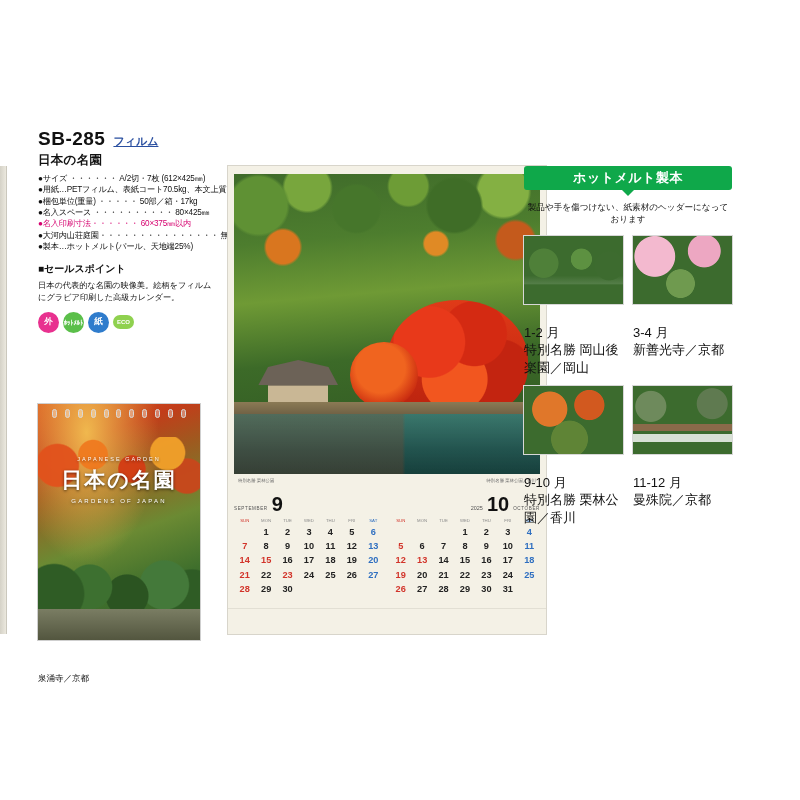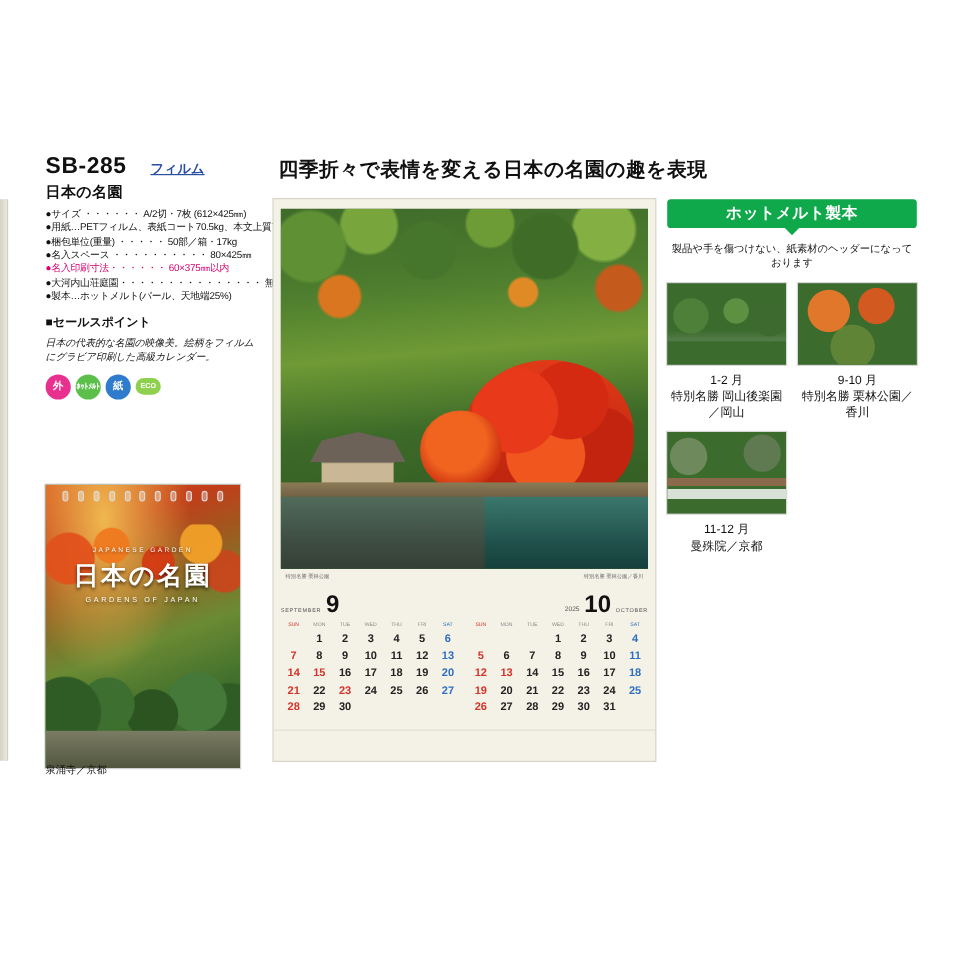--- a/index.html
+++ b/index.html
@@ -18,21 +18,21 @@
 
   
   .spec {
     position: absolute;
     left: 38px; top: 128px;
     width: 178px;
   }
   .spec-head {
     display: flex;
     align-items: baseline;
-    gap: 20px;
+    gap: 8px;
   }
   .spec-code {
     font-size: 19px;
     font-weight: bold;
     letter-spacing: .5px;
     color: #111;
   }
   .spec-film {
     font-size: 11px;
     font-weight: bold;
@@ -62,21 +62,20 @@
     margin-top: 10px;
     font-size: 10px;
     font-weight: bold;
     color: #111;
   }
   .sec-body {
     margin-top: 4px;
     font-size: 8.2px;
     line-height: 1.5;
     color: #111;
-    font-style: italic;
   }
   .badges {
     margin-top: 7px;
     display: flex;
     gap: 4px;
     align-items: center;
   }
   .badge {
     width: 21px; height: 21px;
     border-radius: 50%;
@@ -177,21 +176,21 @@
     letter-spacing: 2px;
     margin-top: 4px;
   }
   .cover-text .main-en {
     font-size: 6px;
     letter-spacing: 2.2px;
     margin-top: 4px;
   }
   .cover-caption {
     position: absolute;
-    left: 38px; top: 636px;
+    left: 38px; top: 673px;
     font-size: 8.5px;
     color: #111;
   }
 
   
   .headline {
     position: absolute;
     left: 232px; top: 131px;
     font-size: 16.5px;
     font-weight: bold;
@@ -362,21 +361,21 @@
     position: absolute;
     left: 0; top: 166px;
     width: 7px; height: 468px;
     background: linear-gradient(90deg, #d5d2c7, #efece2);
     box-shadow: inset -1px 0 0 #cbc8bd;
   }
 
   
   .right {
     position: absolute;
-    left: 556px; top: 166px;
+    left: 524px; top: 166px;
     width: 208px;
   }
   .hm-banner {
     position: relative;
     background: #0fa84a;
     border-radius: 3px;
     height: 24px;
     display: flex; align-items: center; justify-content: center;
     color: #fff;
     font-size: 13px;
@@ -409,25 +408,24 @@
   .thumb { }
   .thumb .img {
     width: 100%;
     height: 68px;
     overflow: hidden;
     position: relative;
     background: #3c6b2e;
     box-shadow: 0 0 0 1px #d7d7d7;
   }
   .thumb .cap {
-    margin-top: 7px;
-    font-size: 10px;
+    margin-top: 20px;
+    font-size: 13px;
     line-height: 1.35;
     color: #111;
-    text-align: center;
   }
   .thumb .cap b { font-weight: normal; display: block; }
 
   
   .sc1 { background: linear-gradient(#7fa8c9 0 26%, #3e6b33 26% 58%, #2b5e6b 58% 100%); }
   .sc1::after { content:""; position:absolute; inset:0;
     background:
       radial-gradient(circle at 20% 40%, #4f8039 0 16%, transparent 17%),
       radial-gradient(circle at 58% 34%, #5d9141 0 14%, transparent 15%),
       radial-gradient(circle at 86% 44%, #3d6b2f 0 15%, transparent 16%),
@@ -522,21 +520,20 @@
         <i></i>
     </div>
     <div class="cover-text">
       <div class="sub-en">JAPANESE GARDEN</div>
       <div class="main-jp">日本の名園</div>
       <div class="main-en">GARDENS OF JAPAN</div>
     </div>
   </div>
   <div class="cover-caption">泉涌寺／京都</div>
 
-  <div class="headline">四季折々で表情を変える日本の名園の趣を表現</div>
 
   <div class="cal-spine"></div>
   <div class="cal">
     <div class="cal-photo">
       <div class="sky"></div>
       <div class="canopy"></div>
       <div class="maple"></div>
       <div class="maple2"></div>
       <div class="pavilion">
         <div class="roof"></div>
@@ -691,20 +688,27 @@
   <div class="right">
     <div class="hm-banner">ホットメルト製本</div>
     <div class="hm-desc">製品や手を傷つけない、紙素材のヘッダーになっております</div>
 
     <div class="thumbs">
       <div class="thumb">
         <div class="img sc1"></div>
         <div class="cap">
           <b>1-2 月</b>
           <span>特別名勝 岡山後楽園／岡山</span>
+        </div>
+      </div>
+      <div class="thumb">
+        <div class="img sc2"></div>
+        <div class="cap">
+          <b>3-4 月</b>
+          <span>新善光寺／京都</span>
         </div>
       </div>
       <div class="thumb">
         <div class="img sc5"></div>
         <div class="cap">
           <b>9-10 月</b>
           <span>特別名勝 栗林公園／香川</span>
         </div>
       </div>
       <div class="thumb">

